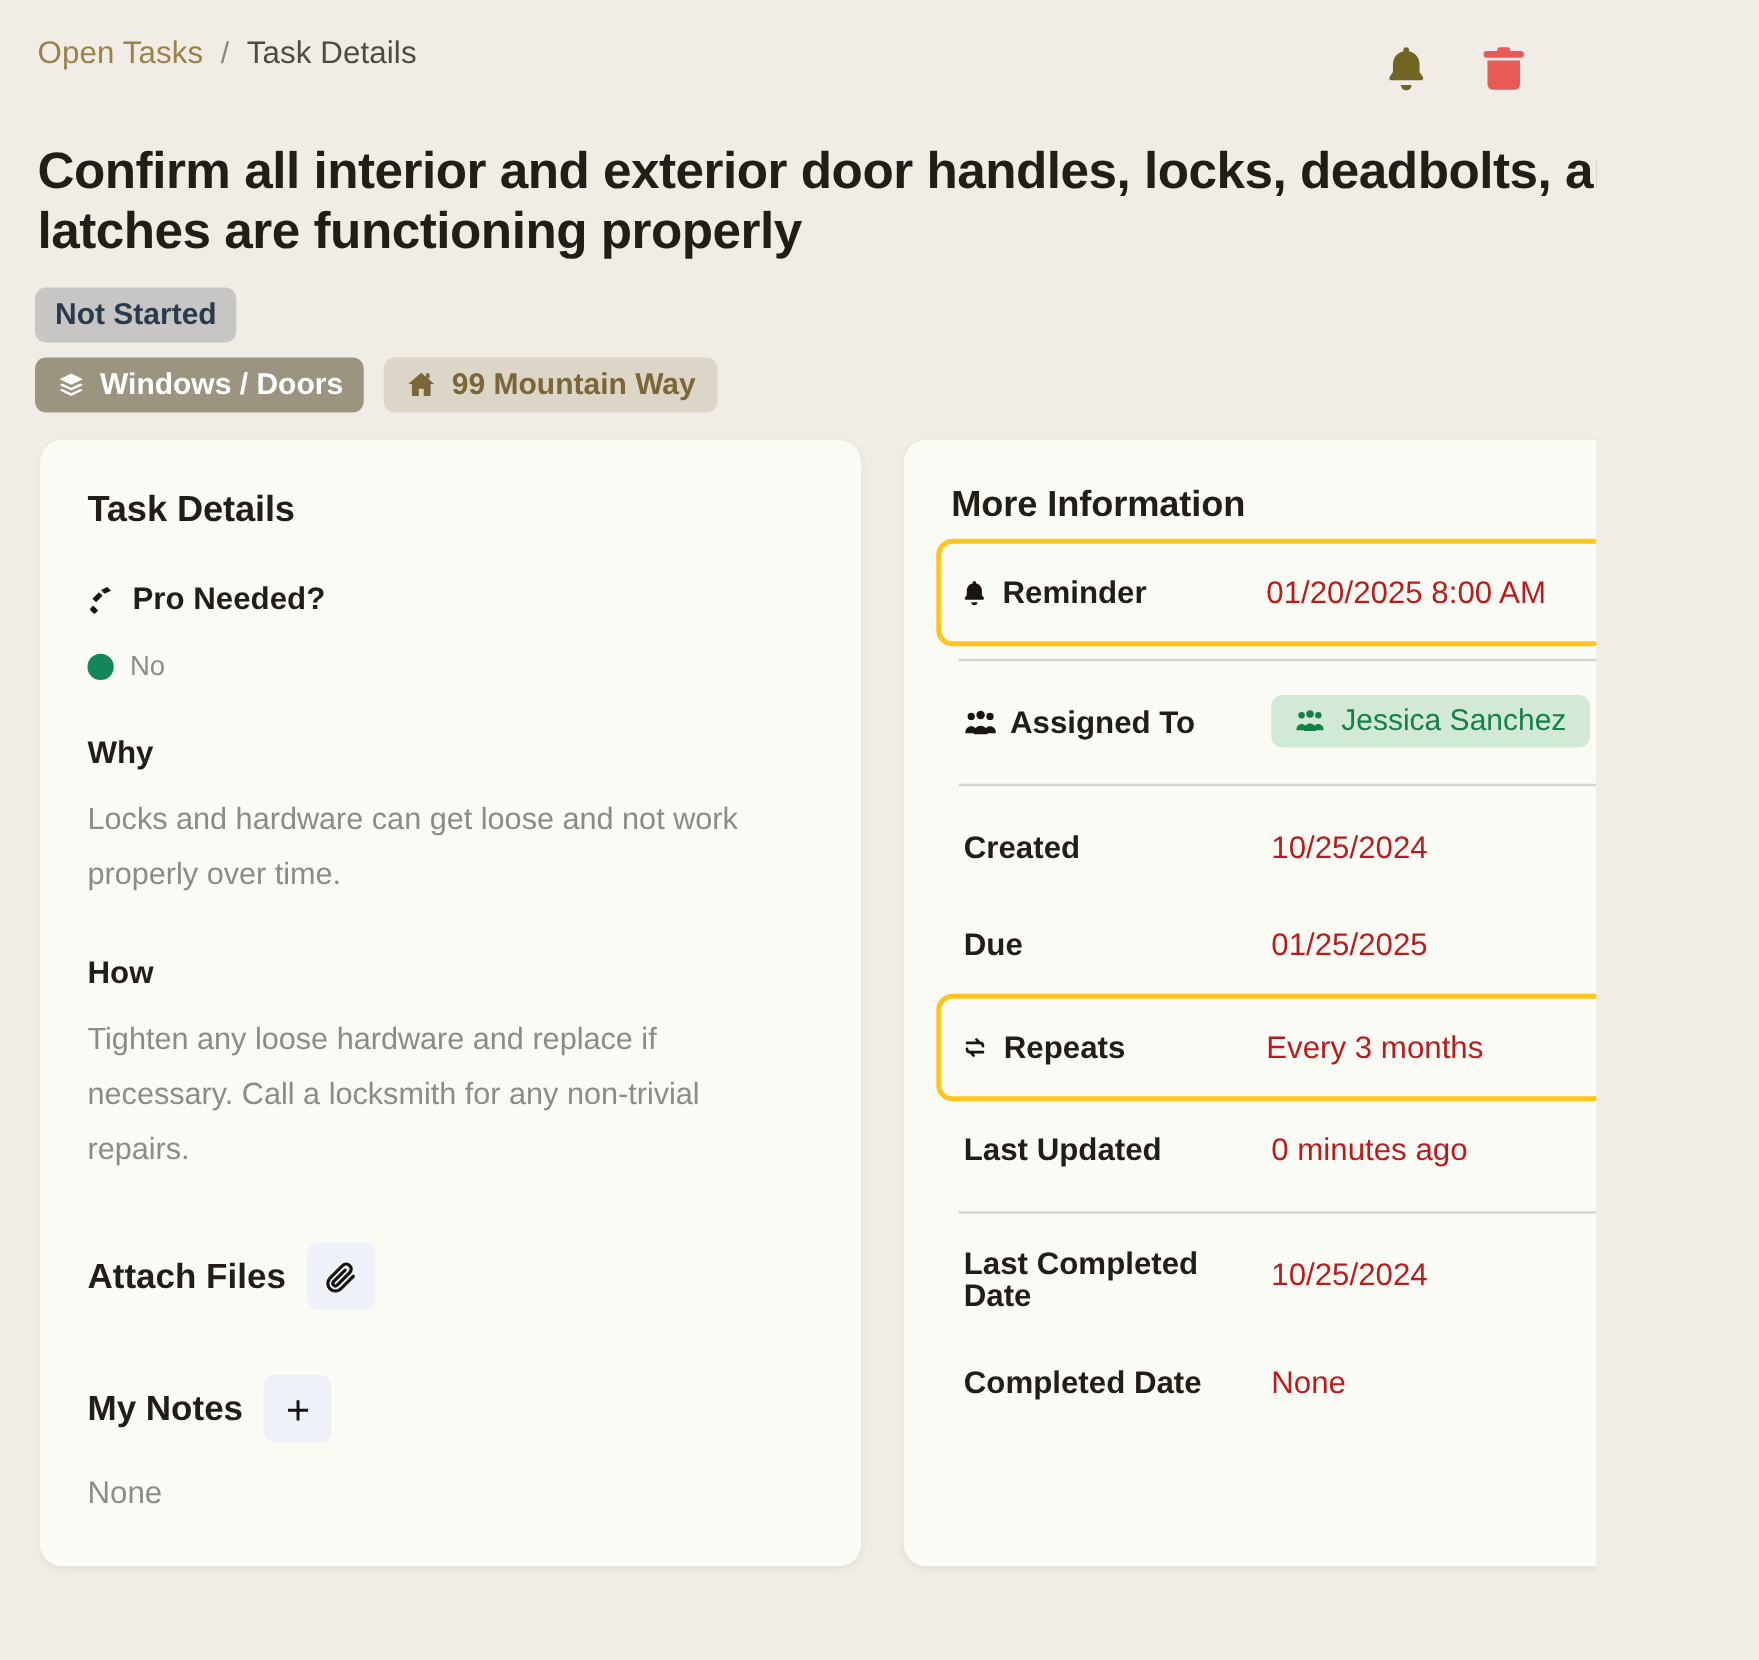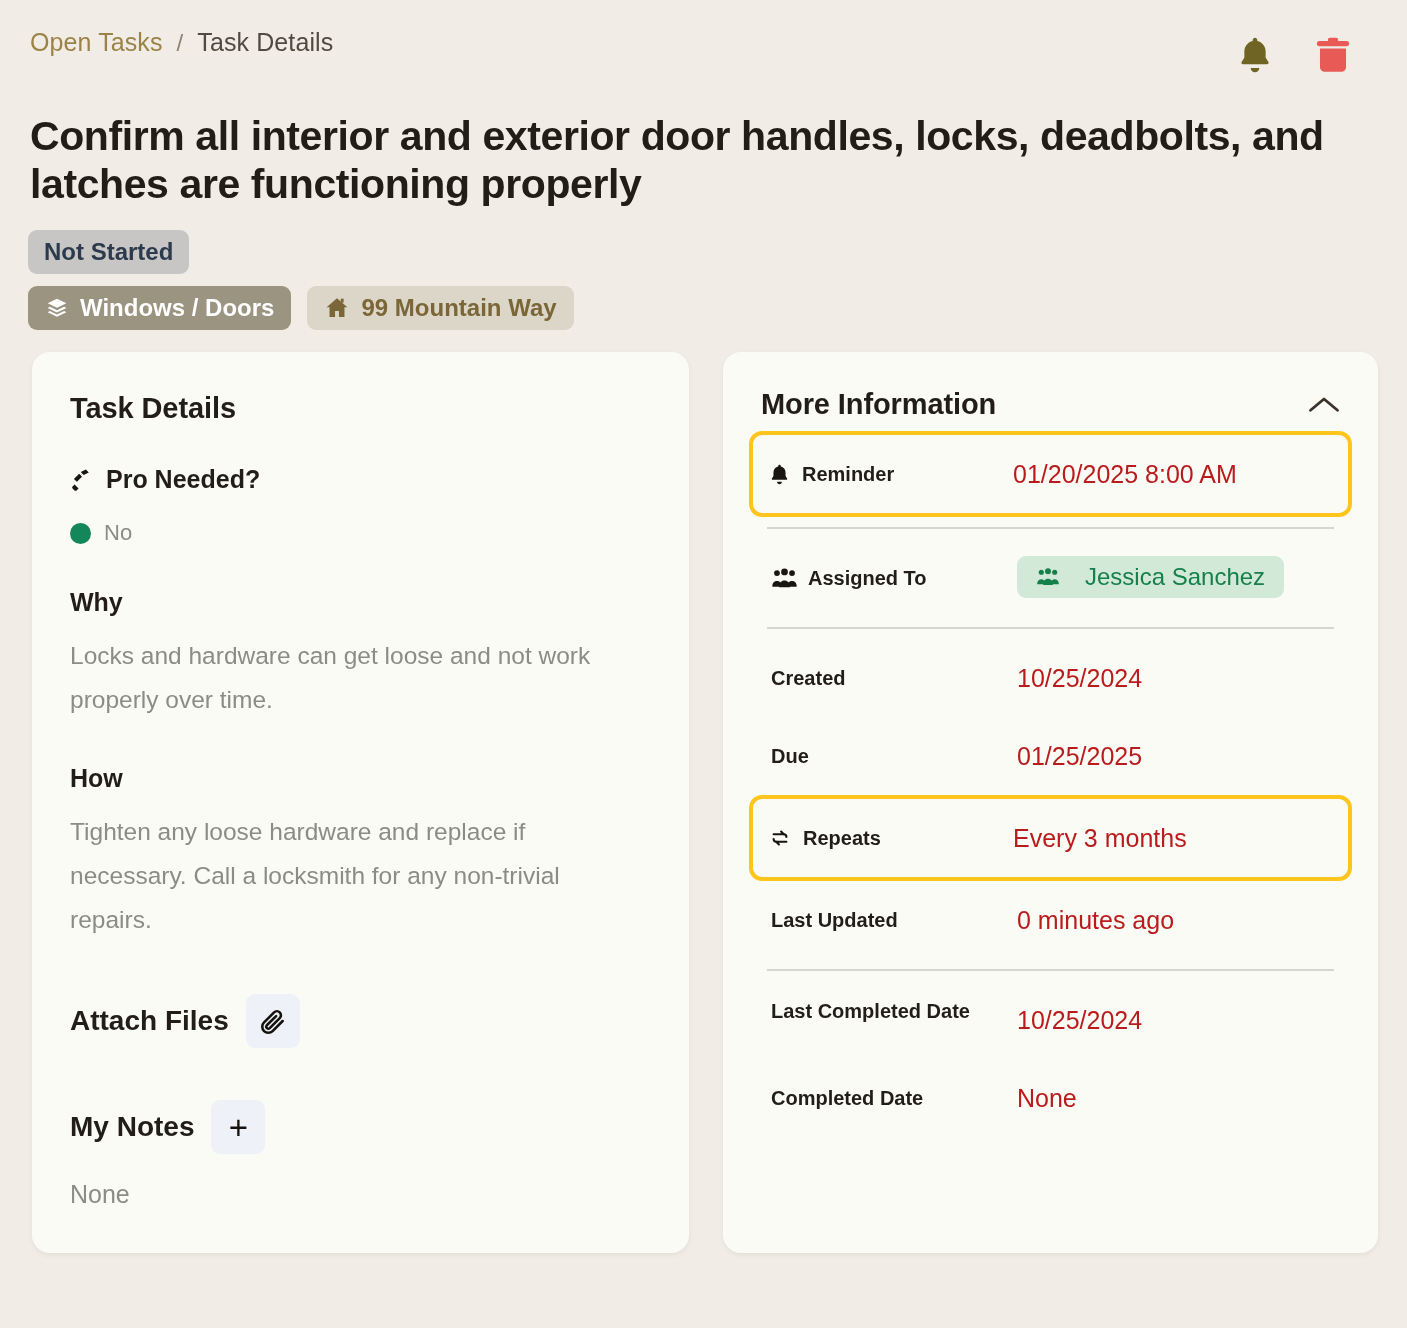--- a/index.html
+++ b/index.html
@@ -7,21 +7,21 @@
   html, body {
     width: 1407px;
     height: 1328px;
     background: #f1ede6;
     font-family: "Liberation Sans", sans-serif;
     -webkit-font-smoothing: antialiased;
   }
 
   .page {
     position: relative;
-    width: 1407px;
+    width: 1277px;
     height: 1328px;
     background: #f1ede6;
     overflow: hidden;
   }
 
   
   .topbar {
     display: flex;
     align-items: flex-start;
     justify-content: space-between;
@@ -170,21 +170,21 @@
     align-items: flex-start;
     padding: 0 8px;
     min-height: 58px;
   }
   .info-row .lbl {
     display: flex;
     align-items: center;
     gap: 10px;
     width: 246px;
     flex: 0 0 246px;
-    font-size: 20px;
+    font-size: 25px;
     font-weight: 700;
     color: #221d17;
     line-height: 44px;
   }
   .info-row .val {
     font-size: 25px;
     color: #b91c1c;
     line-height: 44px;
   }
   .info-row.highlight {
@@ -196,21 +196,21 @@
   .info-row.plain { padding: 17px 8px 17px 18px; }
   .info-row.wrap .lbl { line-height: 26px; }
   .divider {
     height: 2px;
     background: #d7d5cf;
     margin: 10px 14px;
   }
   .pill-assignee {
     display: inline-flex;
     align-items: center;
-    gap: 25px;
+    gap: 13px;
     background: #d2e9d7;
     color: #15804a;
     border-radius: 9px;
     padding: 7px 19px;
     font-size: 24px;
     font-weight: 400;
     cursor: pointer;
   }
   .spacer-sm { height: 10px; }
 </style>

